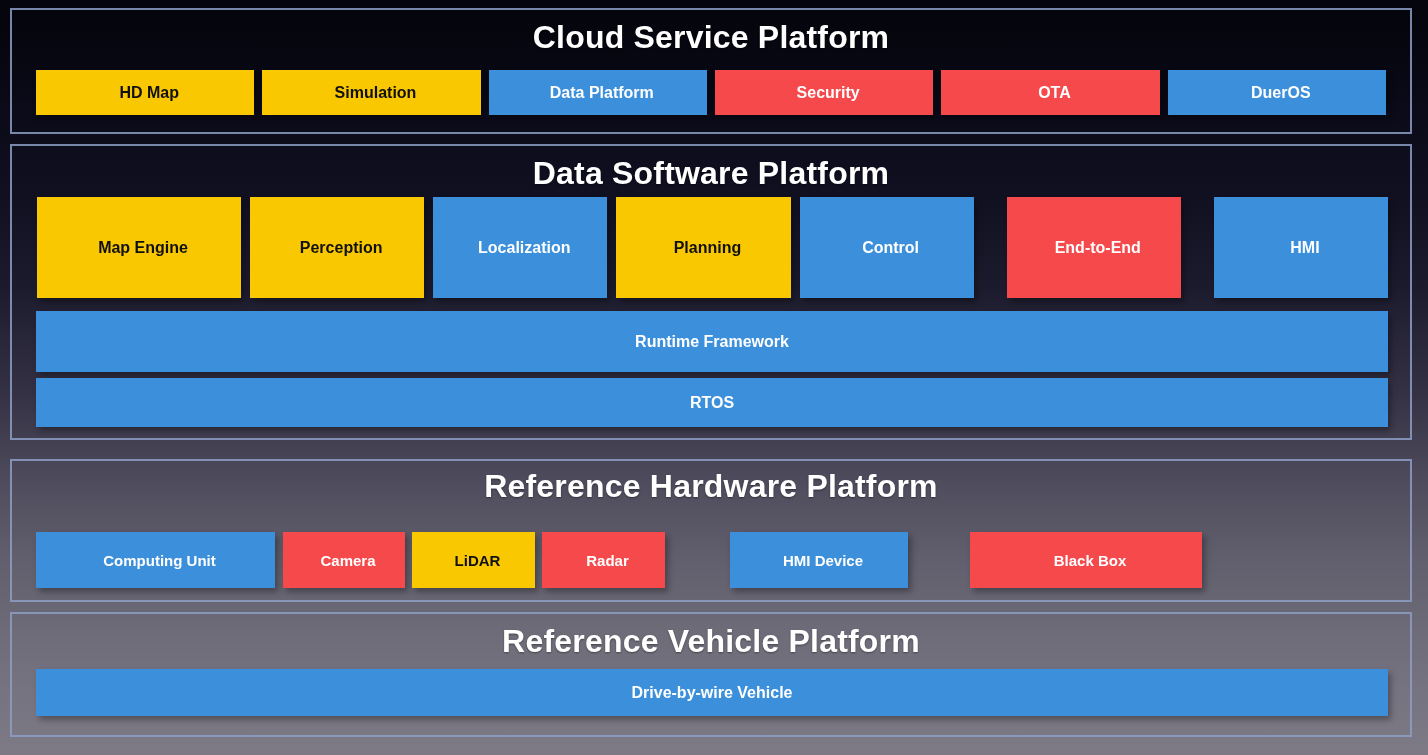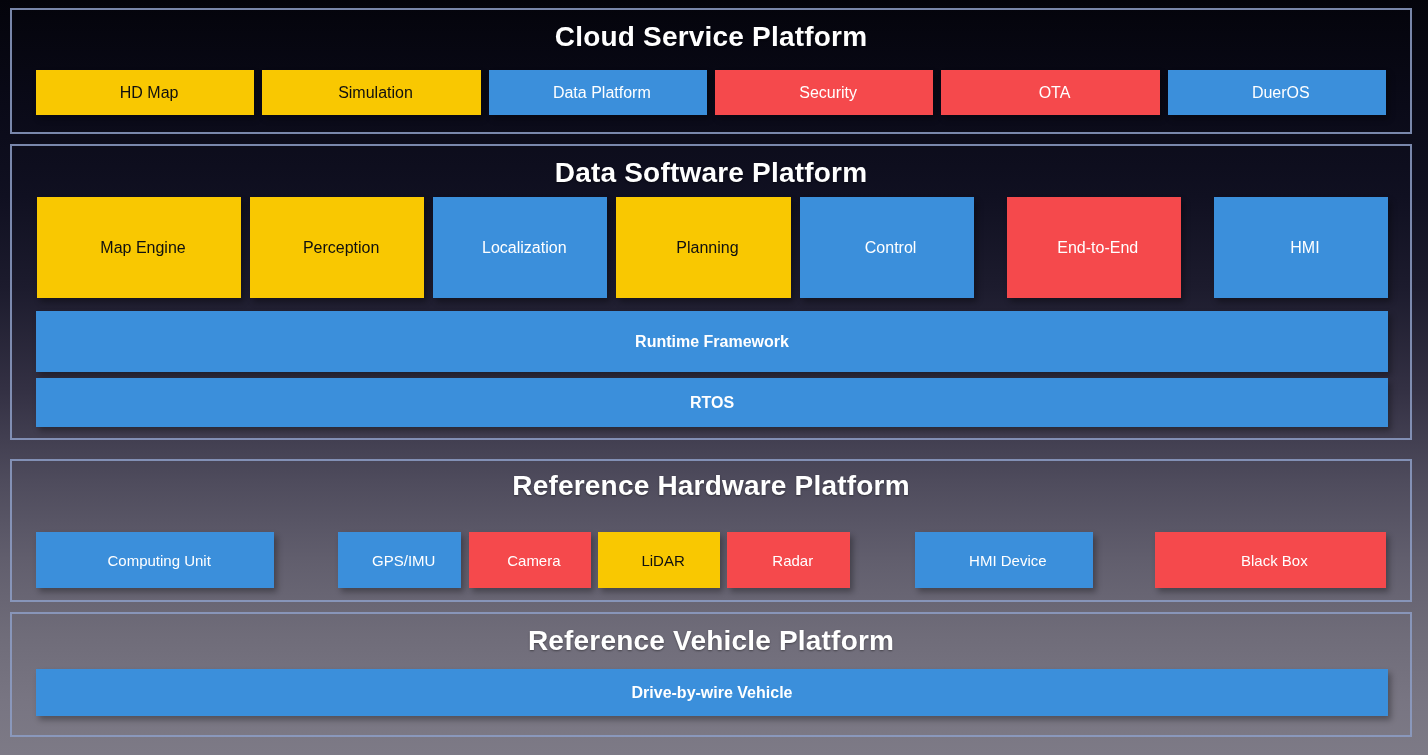--- a/index.html
+++ b/index.html
@@ -11,27 +11,27 @@
       #343144 52%, #4f4c5d 64%, #615e6d 74%, #6f6c79 84%,
       #787582 93%, #7d7a86 100%);
     position:relative;
   }
   .section{
     position:absolute;left:10px;width:1402px;
     border:2px solid rgba(141,157,198,0.85);
     box-sizing:border-box;
   }
   .section-title{
-    color:#ffffff;font-size:28px;font-weight:bold;text-align:center;
+    color:#ffffff;font-size:32px;font-weight:bold;text-align:center;
     line-height:28px;letter-spacing:0.2px;
     text-shadow:0 1px 2px rgba(0,0,0,0.4);
   }
   .block{
     display:flex;align-items:center;justify-content:center;
-    font-weight:normal;font-size:16px;box-sizing:border-box;
+    font-weight:bold;font-size:16px;box-sizing:border-box;
     box-shadow:3px 4px 6px rgba(0,0,0,0.32);
     padding-left:8px;
   }
   .c-yellow{background:#F9C801;color:#101010;}
   .c-blue{background:#3B8FDB;color:#ffffff;}
   .c-red{background:#F5494C;color:#ffffff;}
 
   
   #sec-cloud{top:8px;height:126px;}
   #sec-cloud .section-title{margin-top:13px;}
@@ -98,21 +98,20 @@
     <div class="block c-blue gap-wide">HMI</div>
   </div>
   <div class="full-bar c-blue" id="bar-runtime">Runtime Framework</div>
   <div class="full-bar c-blue" id="bar-rtos">RTOS</div>
 </div>
 
 <div class="section" id="sec-hardware">
   <div class="section-title">Reference Hardware Platform</div>
   <div class="hw-row">
     <div class="block c-blue hw-computing">Computing Unit</div>
-    <div class="block c-blue hw-gps">GPS/IMU</div>
     <div class="block c-red hw-camera">Camera</div>
     <div class="block c-yellow hw-lidar">LiDAR</div>
     <div class="block c-red hw-radar">Radar</div>
     <div class="block c-blue hw-hmi">HMI Device</div>
     <div class="block c-red hw-blackbox">Black Box</div>
   </div>
 </div>
 
 <div class="section" id="sec-vehicle">
   <div class="section-title">Reference Vehicle Platform</div>

